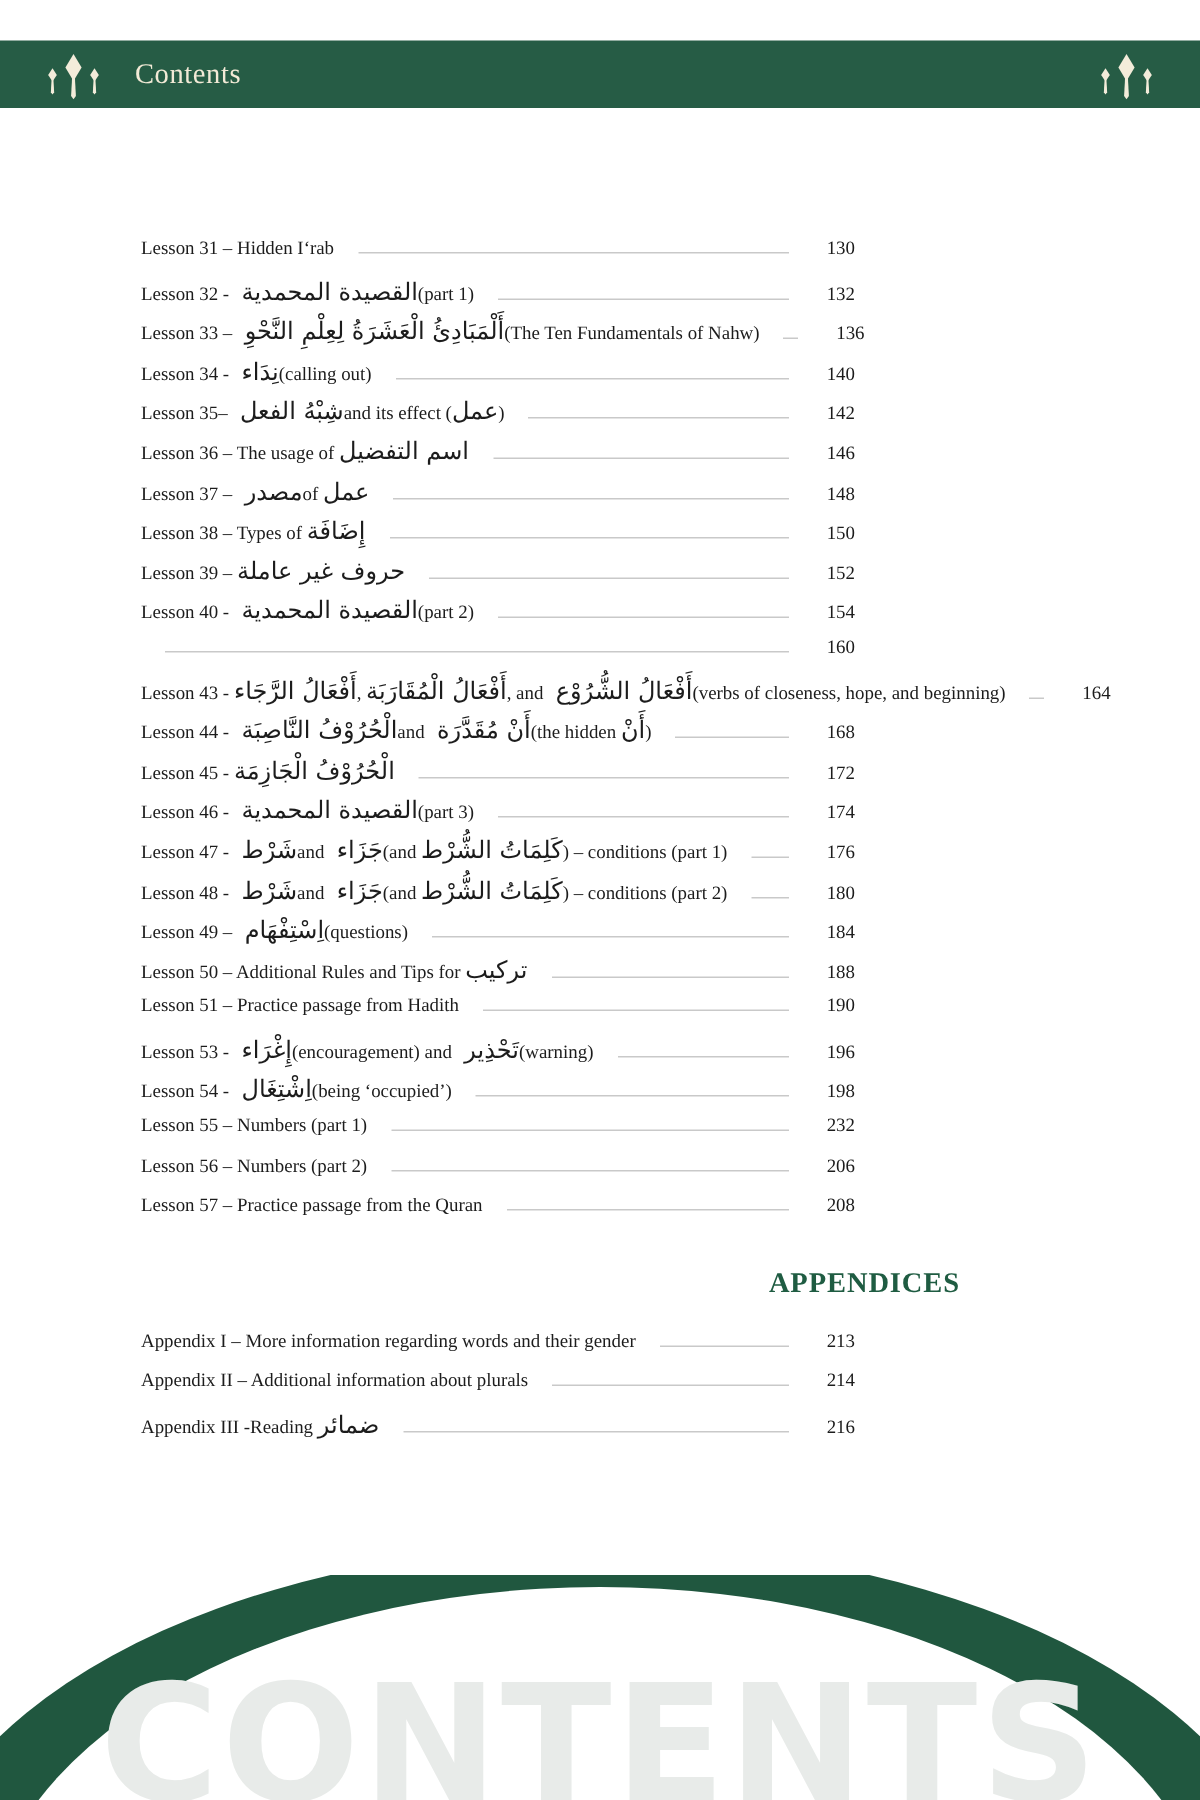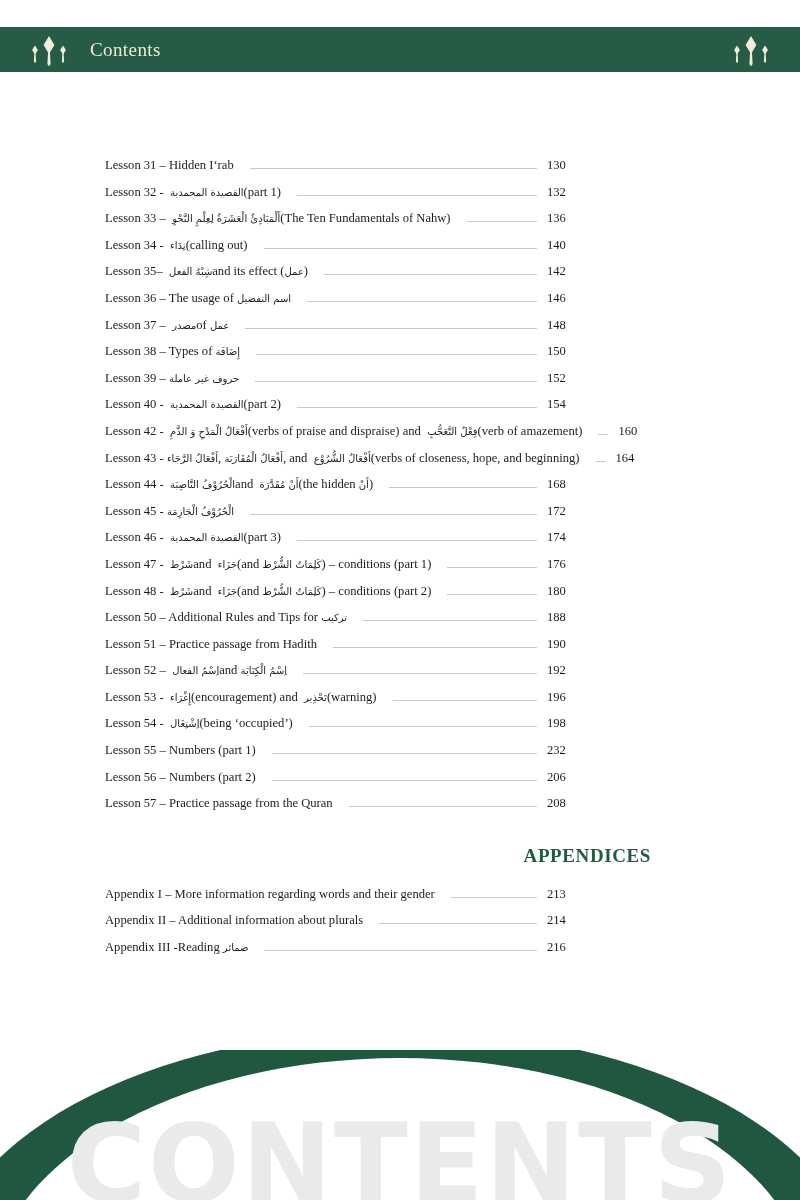--- a/index.html
+++ b/index.html
@@ -43,54 +43,54 @@
     font-family: "Liberation Serif", "DejaVu Serif", serif;
     white-space: nowrap;
   }
   .header-spacer { flex: 1 1 auto; }
   .ornament.right { margin-right: 26px; }
 
   
   .toc {
     position: absolute;
     top: 158px;
-    left: 11px;
+    left: 0;
     width: 640px;
   }
   .toc-row {
     display: flex;
     align-items: baseline;
     height: 26.6px;
     padding: 0 70px 0 94px;
     box-sizing: border-box;
   }
   .toc-label {
     font-size: 12.6px;
     color: #1c1c1c;
     white-space: nowrap;
     flex: 0 0 auto;
     line-height: 1.2;
     font-family: "Liberation Serif", "DejaVu Serif", serif;
   }
   .toc-label .ar {
     font-family: "DejaVu Sans", "Liberation Sans", sans-serif;
-    font-size: 10px;
+    font-size: 16px;
     direction: rtl;
     unicode-bidi: isolate;
   }
   .leader {
     flex: 1 1 auto;
     border-bottom: 1px solid #c9c9c9;
     margin: 0 10px 4px 16px;
     min-width: 10px;
     height: 0;
   }
   .toc-page {
     flex: 0 0 34px;
-    text-align: left;
+    text-align: right;
     font-size: 12.6px;
     color: #1c1c1c;
     font-family: "Liberation Serif", "DejaVu Serif", serif;
   }
 
   
   .section-heading {
     text-align: right;
     color: #1f5c42;
     font-size: 19px;
@@ -221,21 +221,20 @@
         <span class="toc-label">Lesson 39 – <span class="ar">حروف غير عاملة</span></span>
         <span class="leader"></span>
         <span class="toc-page">152</span>
       </div>
       <div class="toc-row">
         <span class="toc-label">Lesson 40 - <span class="ar">القصيدة المحمدية </span>(part 2)</span>
         <span class="leader"></span>
         <span class="toc-page">154</span>
       </div>
       <div class="toc-row">
-        <span class="toc-label">Lesson 42 - <span class="ar">أَفْعَالُ الْمَدْحِ وَ الذَّمِ </span>(verbs of praise and dispraise) and <span class="ar">فِعْلُ التَّعَجُّبِ </span>(verb of amazement)</span>
         <span class="leader"></span>
         <span class="toc-page">160</span>
       </div>
       <div class="toc-row">
         <span class="toc-label">Lesson 43 - <span class="ar">أَفْعَالُ الرَّجَاء</span>, <span class="ar">أَفْعَالُ الْمُقَارَبَة</span>, and <span class="ar">أَفْعَالُ الشُّرُوْع </span>(verbs of closeness, hope, and beginning)</span>
         <span class="leader"></span>
         <span class="toc-page">164</span>
       </div>
       <div class="toc-row">
         <span class="toc-label">Lesson 44 - <span class="ar">الْحُرُوْفُ النَّاصِبَة </span>and <span class="ar">أَنْ مُقَدَّرَة  </span>(the hidden <span class="ar">أَنْ</span>)</span>
@@ -256,33 +255,33 @@
         <span class="toc-label">Lesson 47 - <span class="ar">شَرْط </span>and <span class="ar">جَزَاء </span>(and <span class="ar">كَلِمَاتُ الشُّرْط</span>) – conditions (part 1)</span>
         <span class="leader"></span>
         <span class="toc-page">176</span>
       </div>
       <div class="toc-row">
         <span class="toc-label">Lesson 48 - <span class="ar">شَرْط </span>and <span class="ar">جَزَاء </span>(and <span class="ar">كَلِمَاتُ الشُّرْط</span>) – conditions (part 2)</span>
         <span class="leader"></span>
         <span class="toc-page">180</span>
       </div>
       <div class="toc-row">
+        <span class="toc-label">Lesson 49 – <span class="ar">اِسْتِفْهَام </span>(questions)</span>
+        <span class="leader"></span>
+        <span class="toc-page">184</span>
+      </div>
+      <div class="toc-row">
         <span class="toc-label">Lesson 50 – Additional Rules and Tips for <span class="ar">تركيب</span></span>
         <span class="leader"></span>
         <span class="toc-page">188</span>
       </div>
       <div class="toc-row">
         <span class="toc-label">Lesson 51 – Practice passage from Hadith</span>
         <span class="leader"></span>
         <span class="toc-page">190</span>
-      </div>
-      <div class="toc-row">
-        <span class="toc-label">Lesson 52 – <span class="ar">اِسْمُ الفعال  </span>and <span class="ar">اِسْمُ الْكِنَايَة</span></span>
-        <span class="leader"></span>
-        <span class="toc-page">192</span>
       </div>
       <div class="toc-row">
         <span class="toc-label">Lesson 53 - <span class="ar">إِغْرَاء  </span>(encouragement) and <span class="ar">تَحْذِير </span>(warning)</span>
         <span class="leader"></span>
         <span class="toc-page">196</span>
       </div>
       <div class="toc-row">
         <span class="toc-label">Lesson 54 - <span class="ar">اِشْتِغَال </span>(being ‘occupied’)</span>
         <span class="leader"></span>
         <span class="toc-page">198</span>

